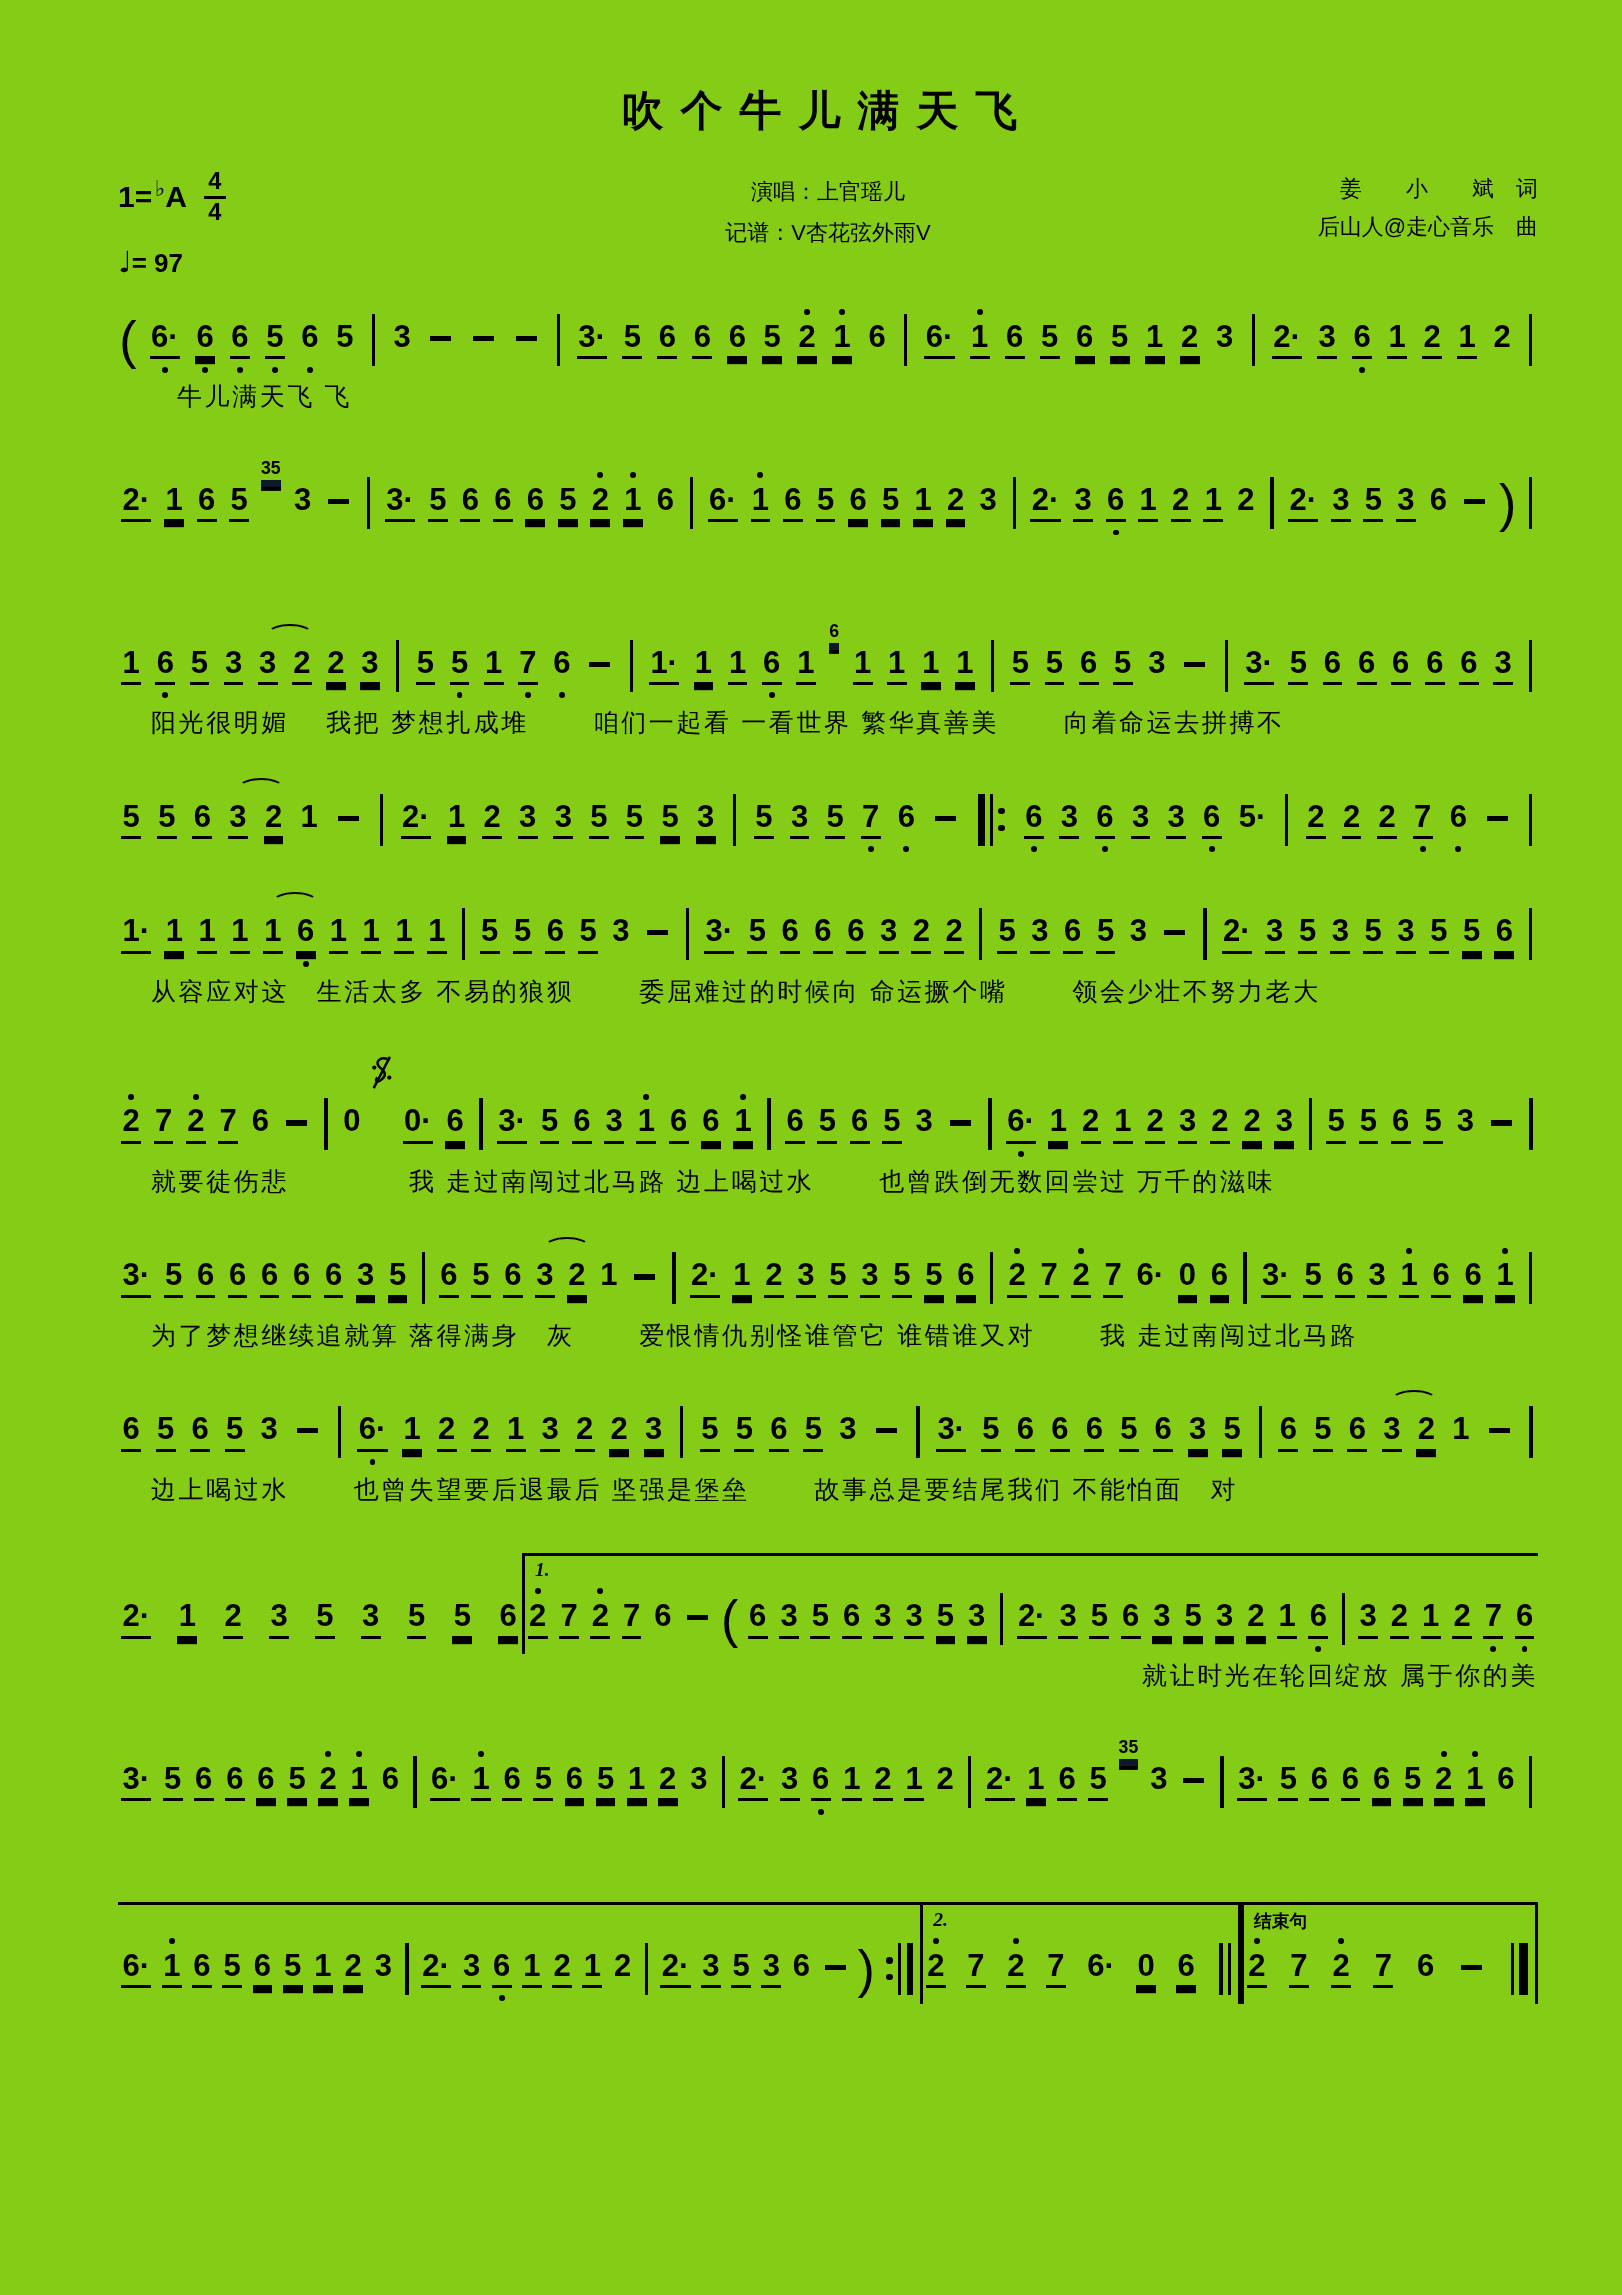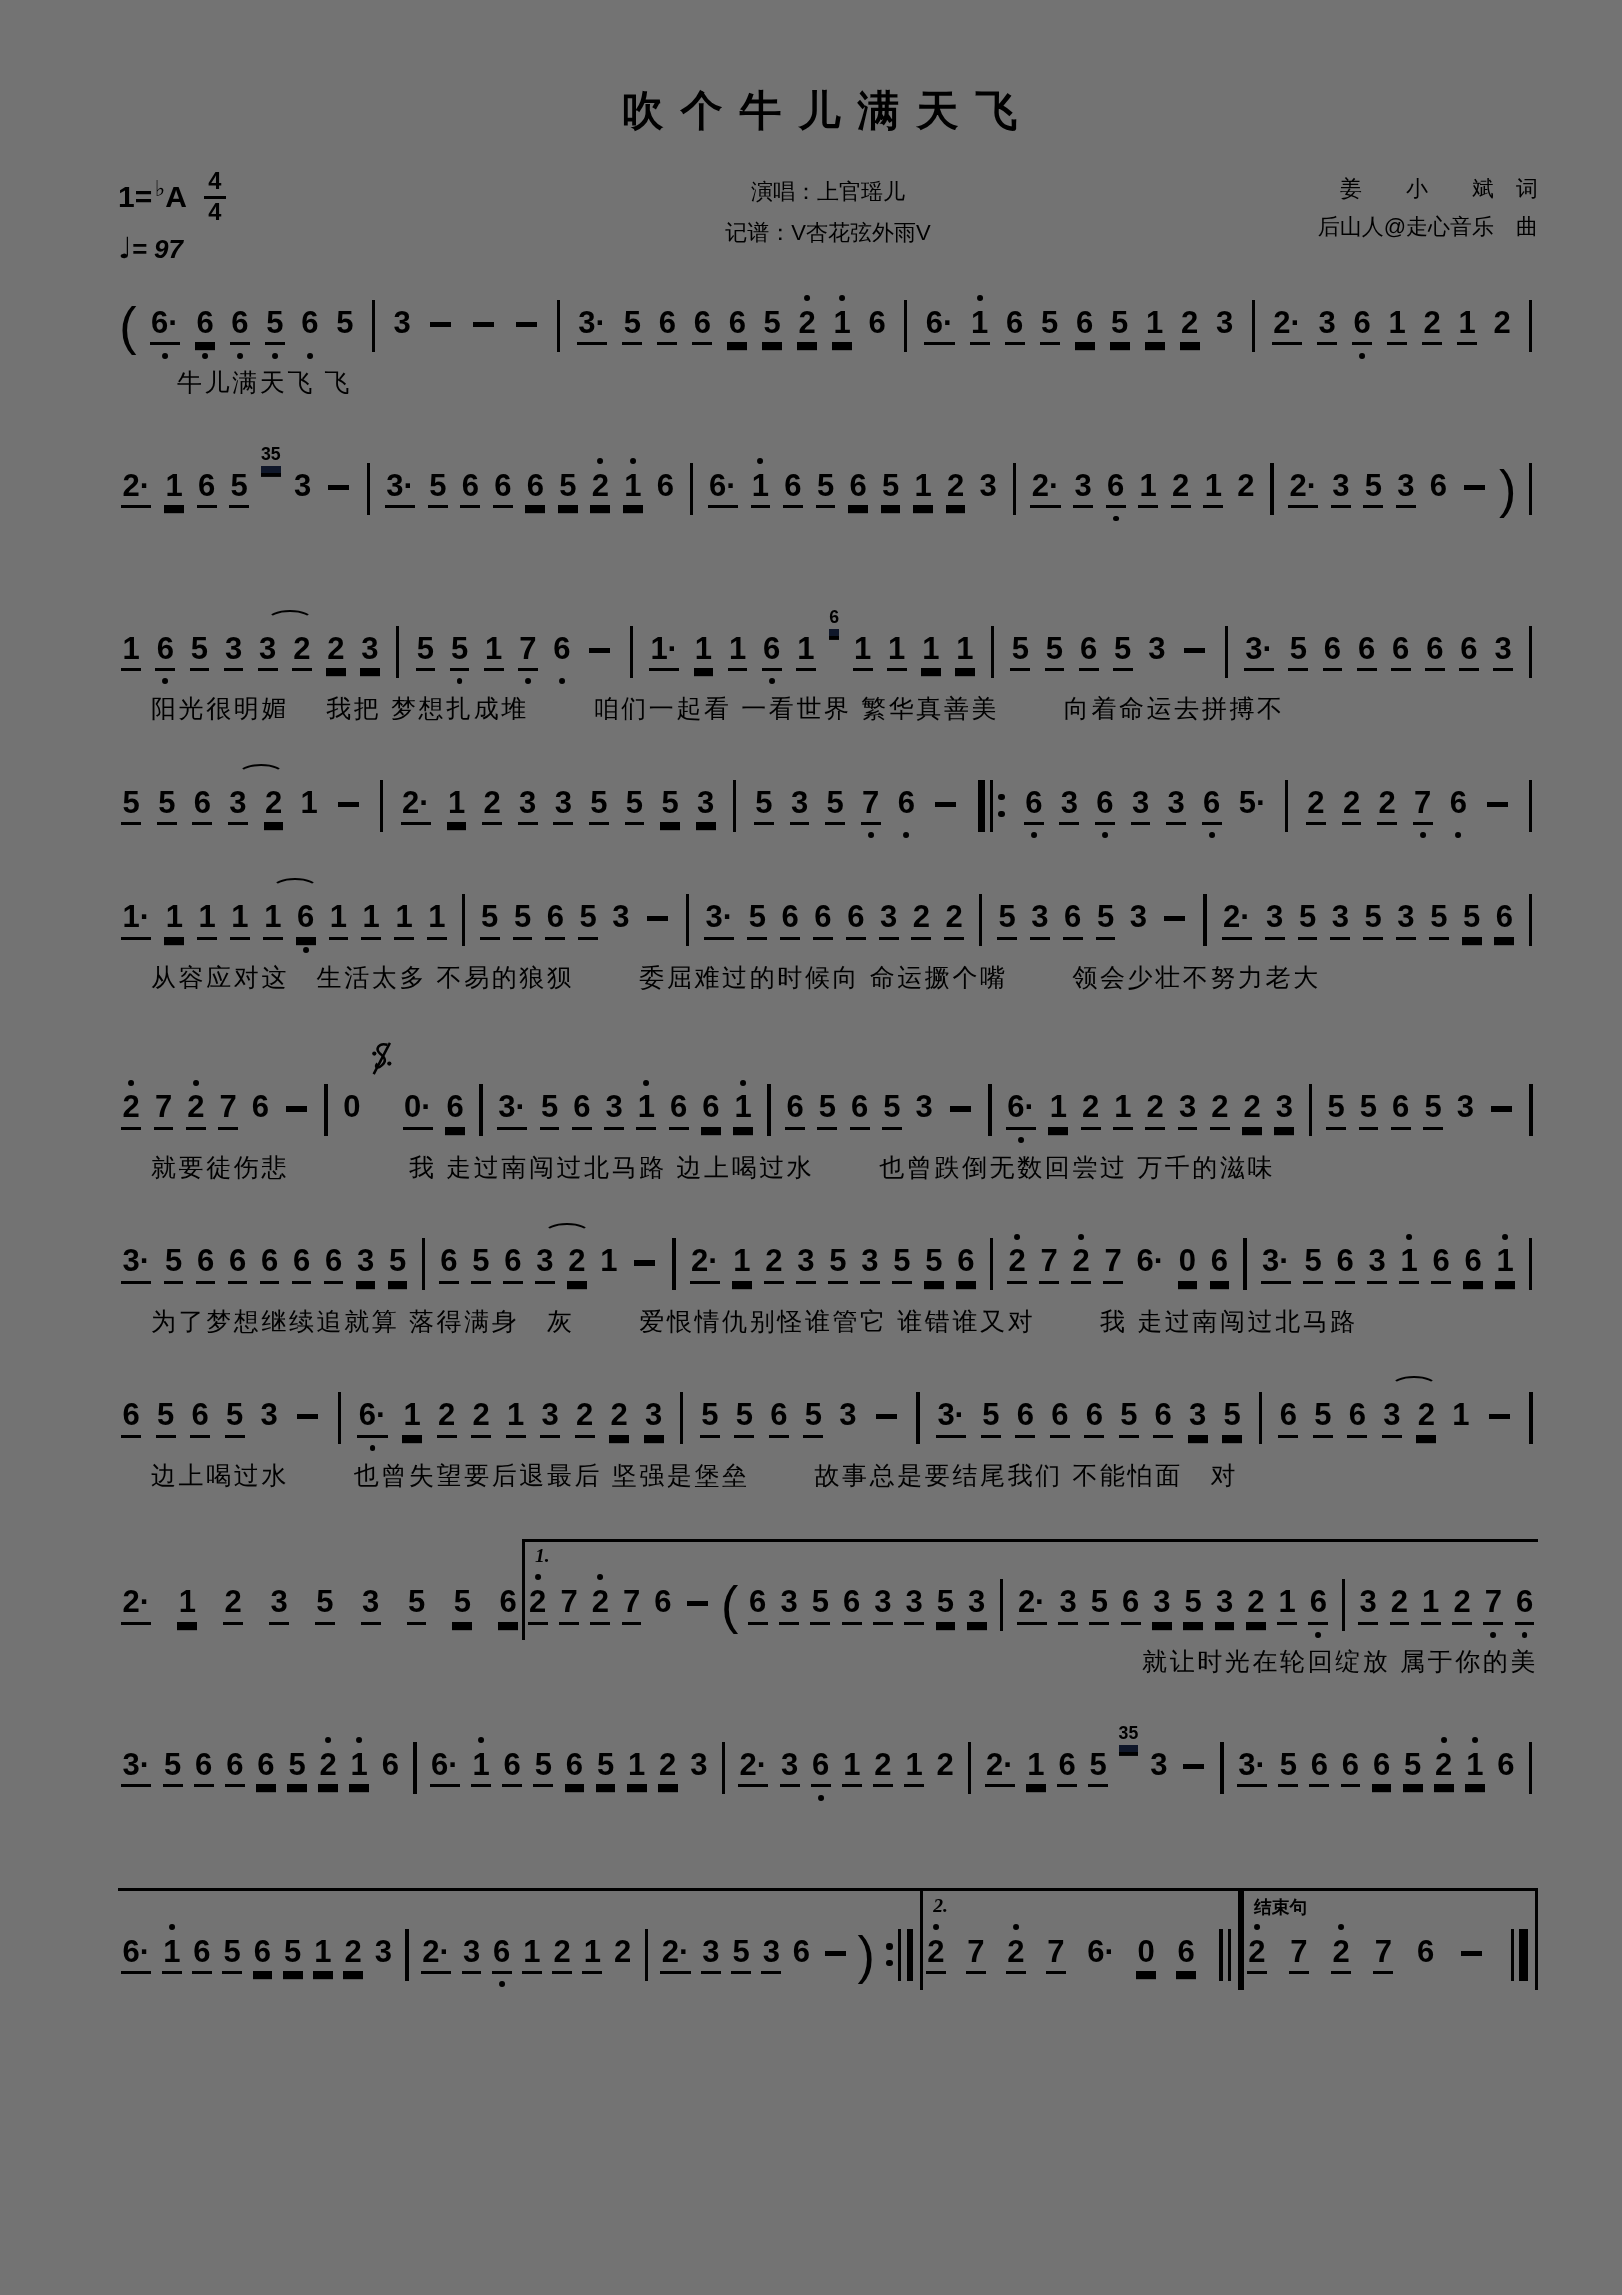--- a/index.html
+++ b/index.html
@@ -1,26 +1,26 @@
 <!DOCTYPE html>
 <html style="font-size:10.5px"><head>
 <meta charset="utf-8">
 <style>
   html,body{margin:0;padding:0;background:#fff;}
-  .page{position:relative;width:1623px;height:2295px;background:#737373;box-sizing:border-box;
+  .page{position:relative;width:1623px;height:2295px;background:#84cc16;box-sizing:border-box;
         padding:63px 85px 0 118px;font-family:"Liberation Sans",sans-serif;color:#000;overflow:hidden;}
   .title{margin:19.6px 0 0 0;text-align:center;font-size:42px;font-weight:700;letter-spacing:17px;}
   .header{display:flex;justify-content:space-between;align-items:flex-start;margin-top:31px;}
   .keysig{flex:1;}
   .keyline{font-size:30px;font-weight:700;display:flex;align-items:center;}
   .flat{font-family:"DejaVu Sans",sans-serif;font-size:22px;vertical-align:super;position:relative;top:-9.2px;margin-left:2.6px;}
   .kl{margin-right:17px;}
   .frac{display:inline-flex;flex-direction:column;align-items:center;font-size:23.6px;line-height:1;}
   .fbar{width:22px;border-top:3.3px solid #000;margin:2.6px 0;}
-  .tempoline{font-size:26px;font-weight:700;margin-top:6px;font-style:italic;}
+  .tempoline{font-size:26px;font-weight:700;margin-top:20px;}
   .qnote{font-family:"DejaVu Sans",sans-serif;font-size:29px;}
   .perf{flex:1.2;text-align:center;font-size:22px;margin-top:1px;line-height:1.9;}
   .credits{flex:1;text-align:right;font-size:22px;line-height:1.75;}
   #systems{margin-top:27.5px;}
   .system{margin-bottom:46px;}
   .notes-row{display:flex;justify-content:space-between;align-items:flex-end;width:100%;}
   .chunk{display:flex;align-items:flex-end;flex-grow:1;justify-content:space-between;position:relative;}
   .chunk.br{border-top:3.3px solid #000;padding-top:30px;}
   .chunk.open{border-left:3.3px solid #000;}
   .chunk.box{border-left:3.3px solid #000;border-right:3.3px solid #000;}

